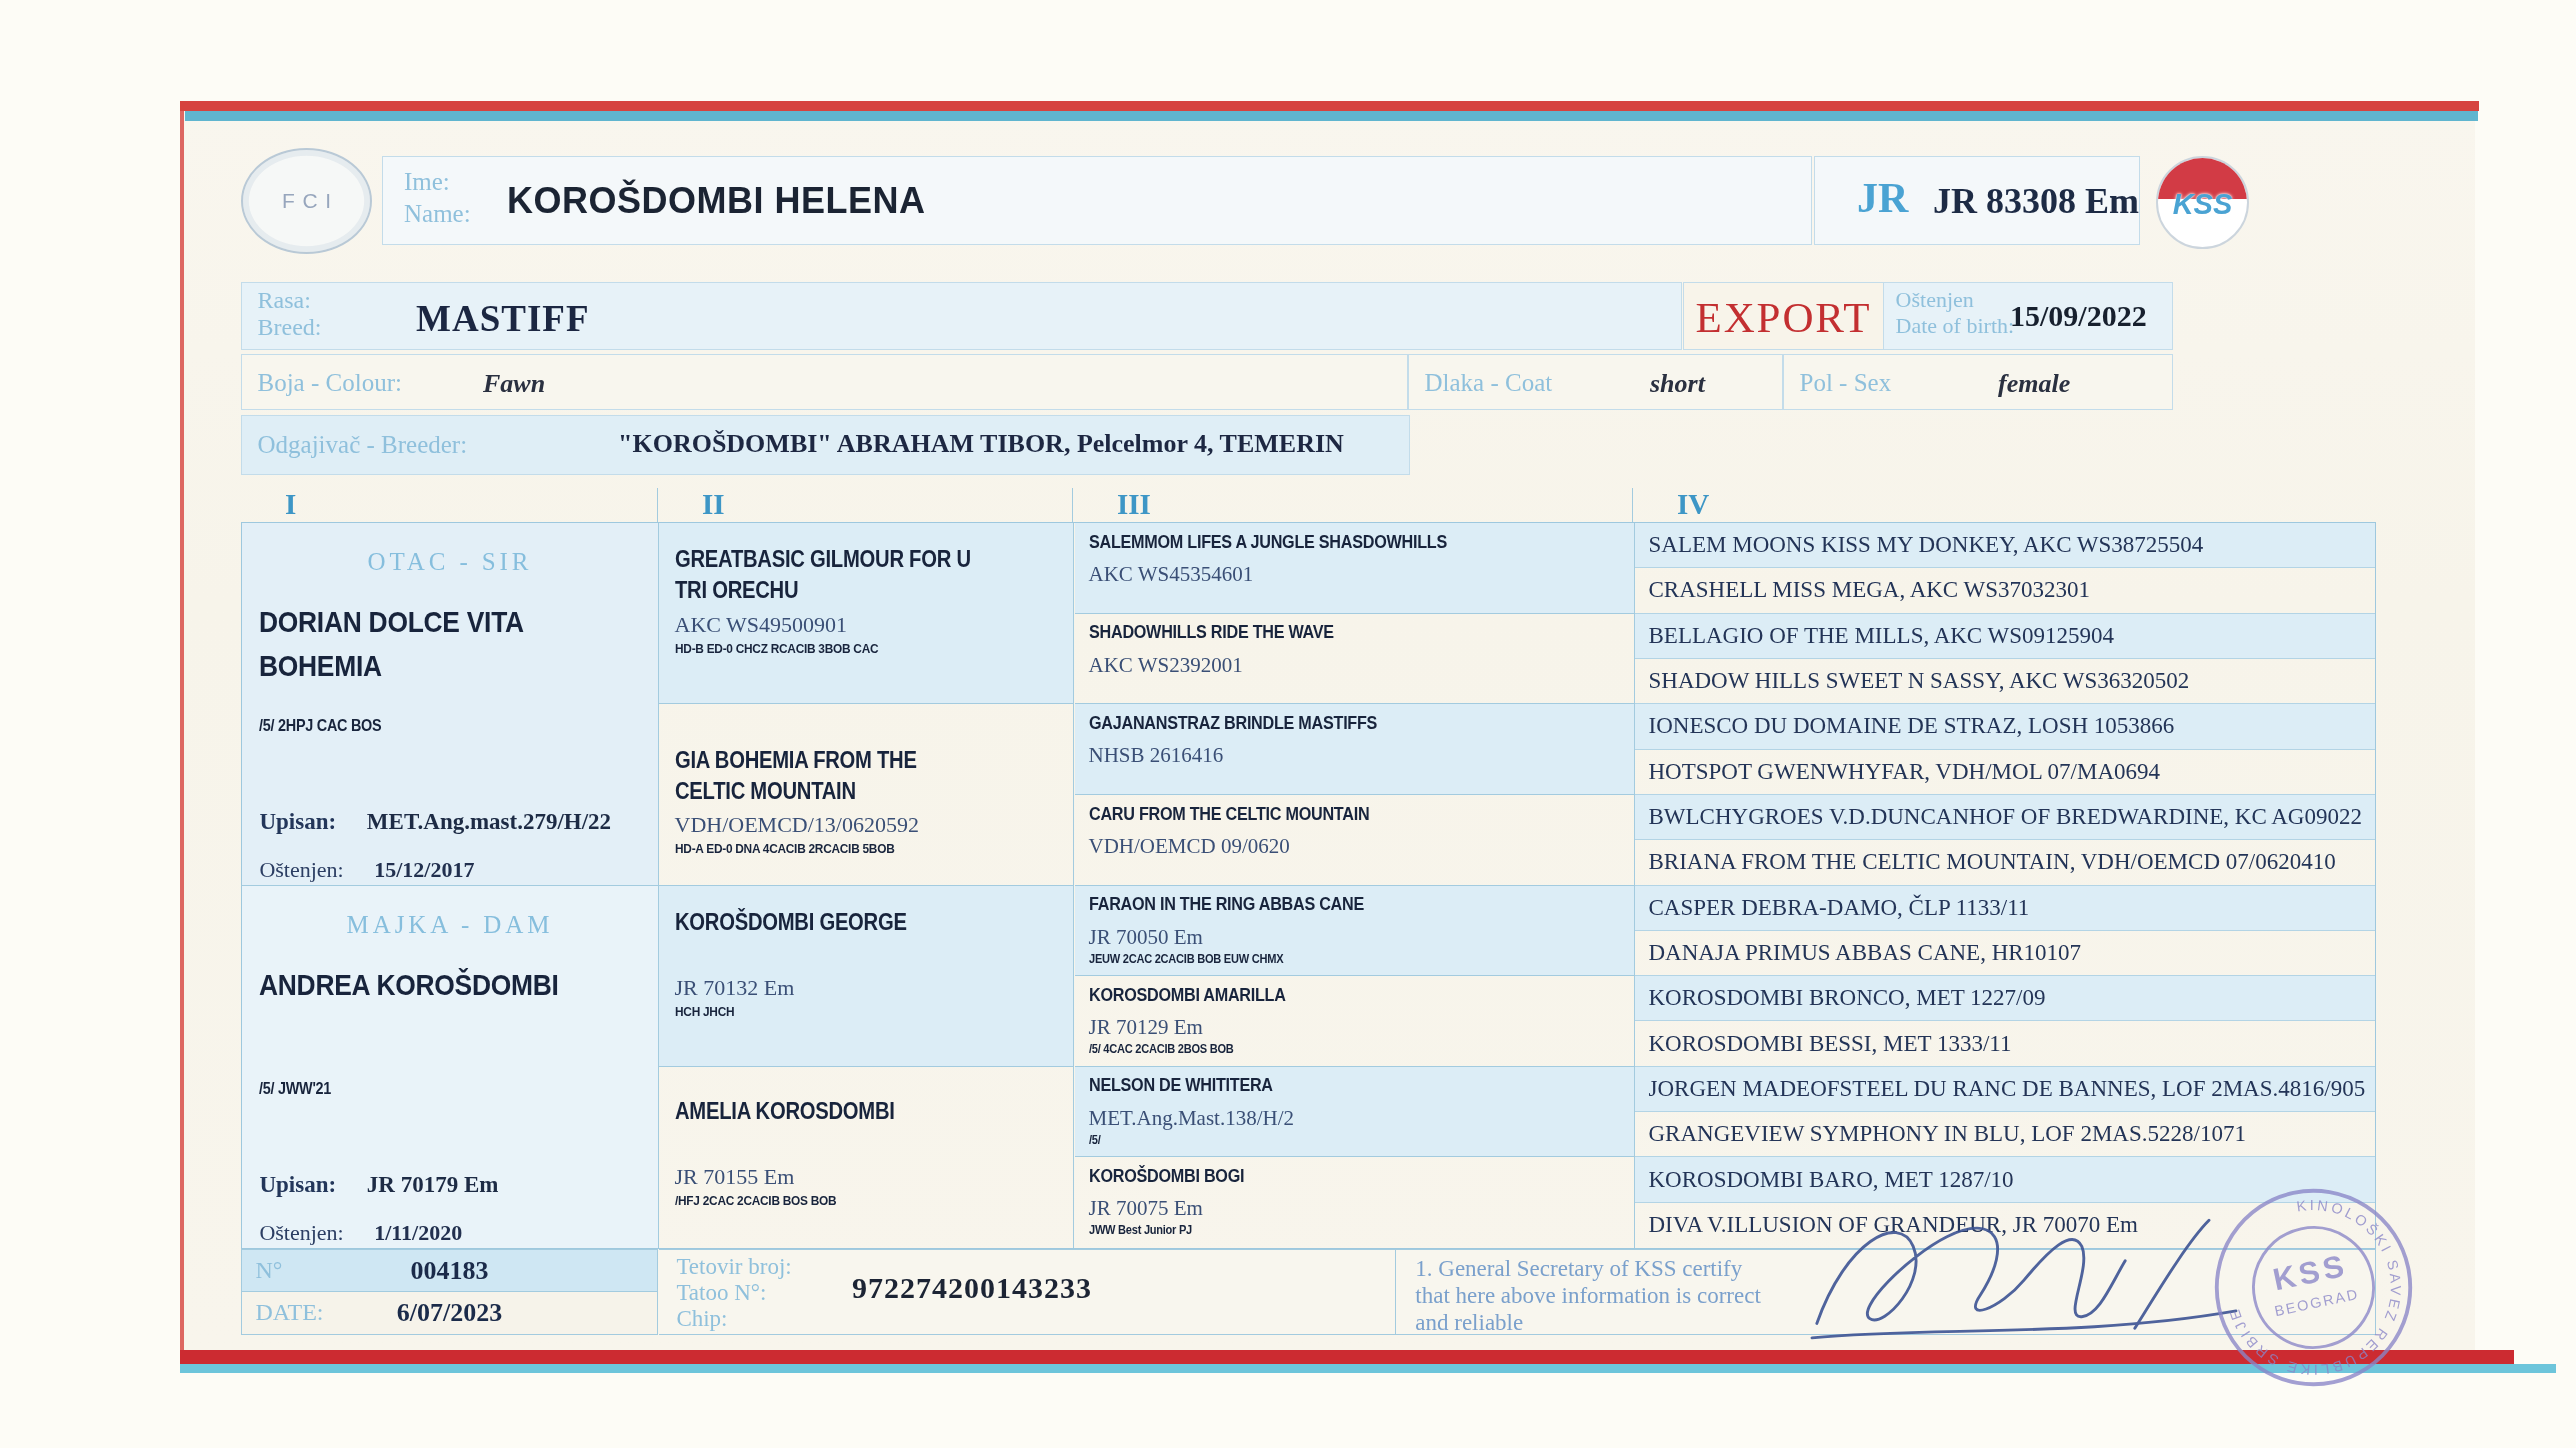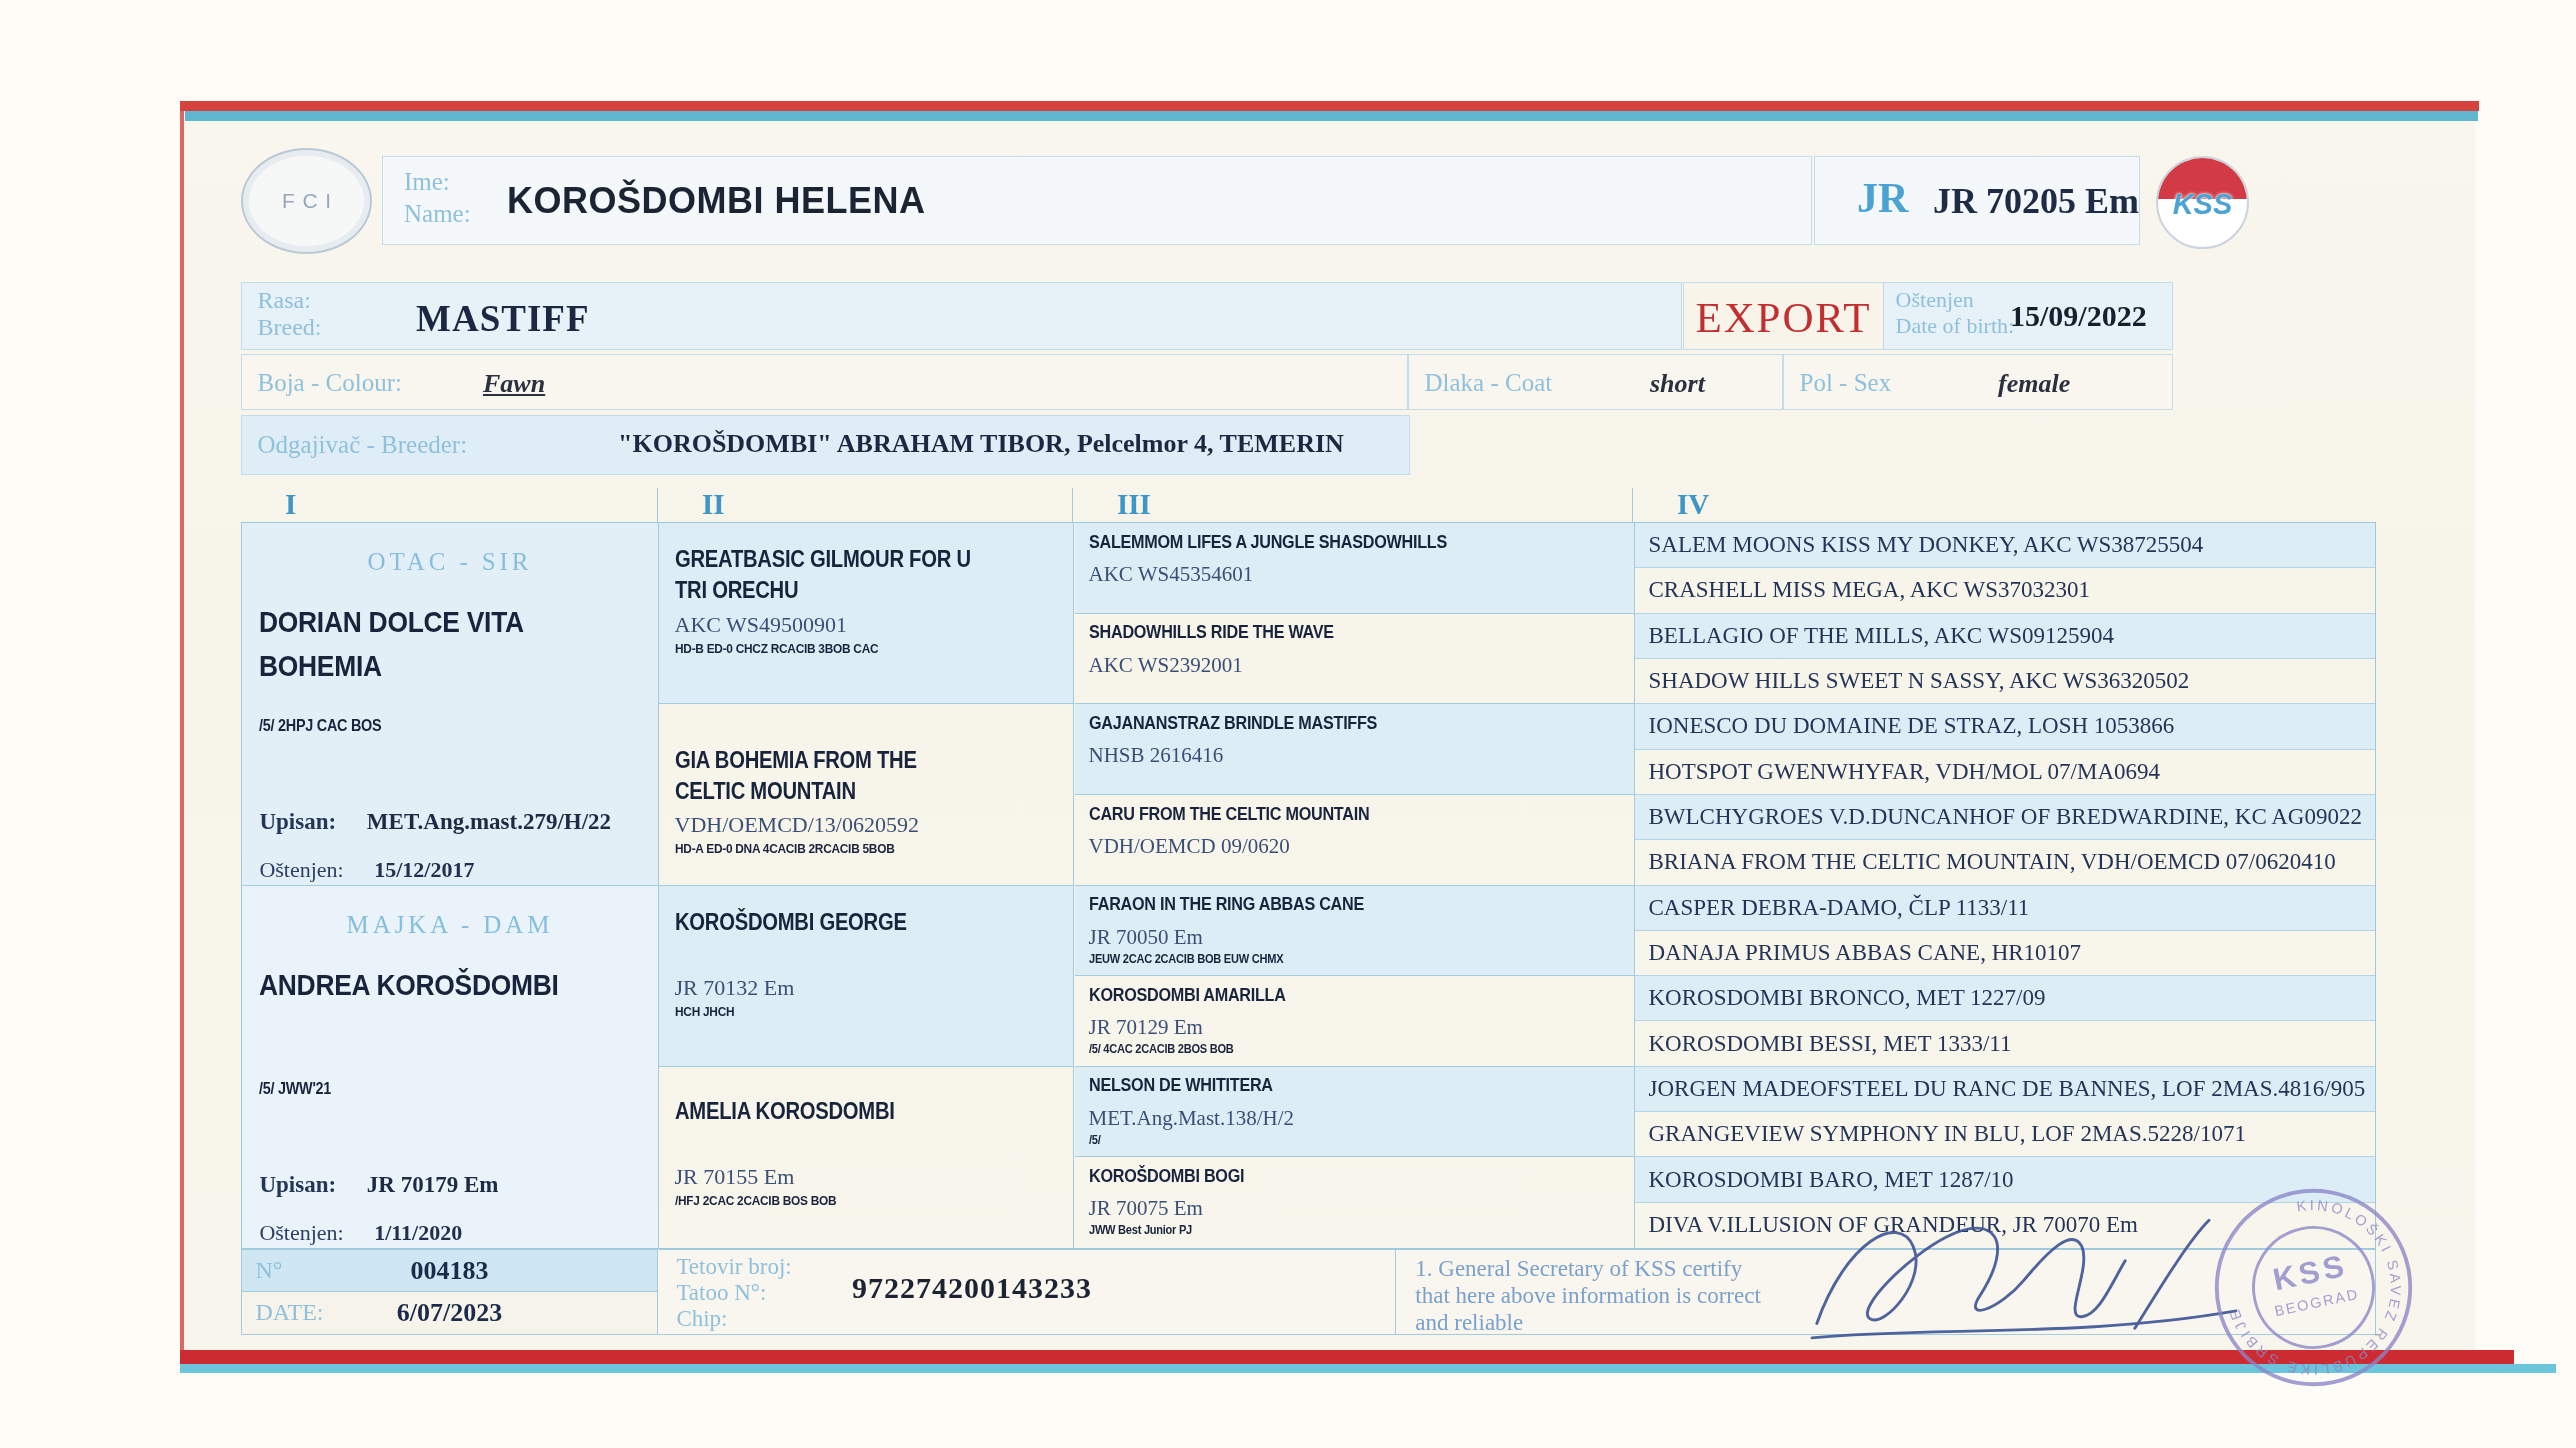--- a/index.html
+++ b/index.html
@@ -154,21 +154,21 @@
 </div>
 
 <div class="box lightbox name-box">
   <div class="lbl l1">Ime:</div>
   <div class="lbl l2">Name:</div>
   <div class="nm">KOROŠDOMBI HELENA</div>
 </div>
 
 <div class="box lightbox reg-box">
   <div class="jr">JR</div>
-  <div class="rv">JR 70205 Em</div>
+  <div class="rv">JR 83308 Em</div>
 </div>
 
 <div class="kss">
   <div class="half"></div>
   <div class="txt">KSS</div>
 </div>
 
 <div class="box tint breed-box">
   <div class="lbl l1">
     <span>Rasa:</span><br>
@@ -182,21 +182,21 @@
 <div class="box tint dob-box">
   <div class="lbl l1">
     <span>Oštenjen</span><br>
     <span>Date of birth:</span>
   </div>
   <div class="dv">15/09/2022</div>
 </div>
 
 <div class="box colour-box">
   <div class="lbl rlab">Boja - Colour:</div>
-  <div class="ital rval" style="left:241px;text-decoration:underline;">Fawn</div>
+  <div class="ital rval" style="left:241px;">Fawn</div>
 </div>
 <div class="box coat-box">
   <div class="lbl rlab">Dlaka - Coat</div>
   <div class="ital rval" style="left:241px;">short</div>
 </div>
 <div class="box sex-box">
   <div class="lbl rlab">Pol - Sex</div>
   <div class="ital rval" style="left:214px;">female</div>
 </div>
 

